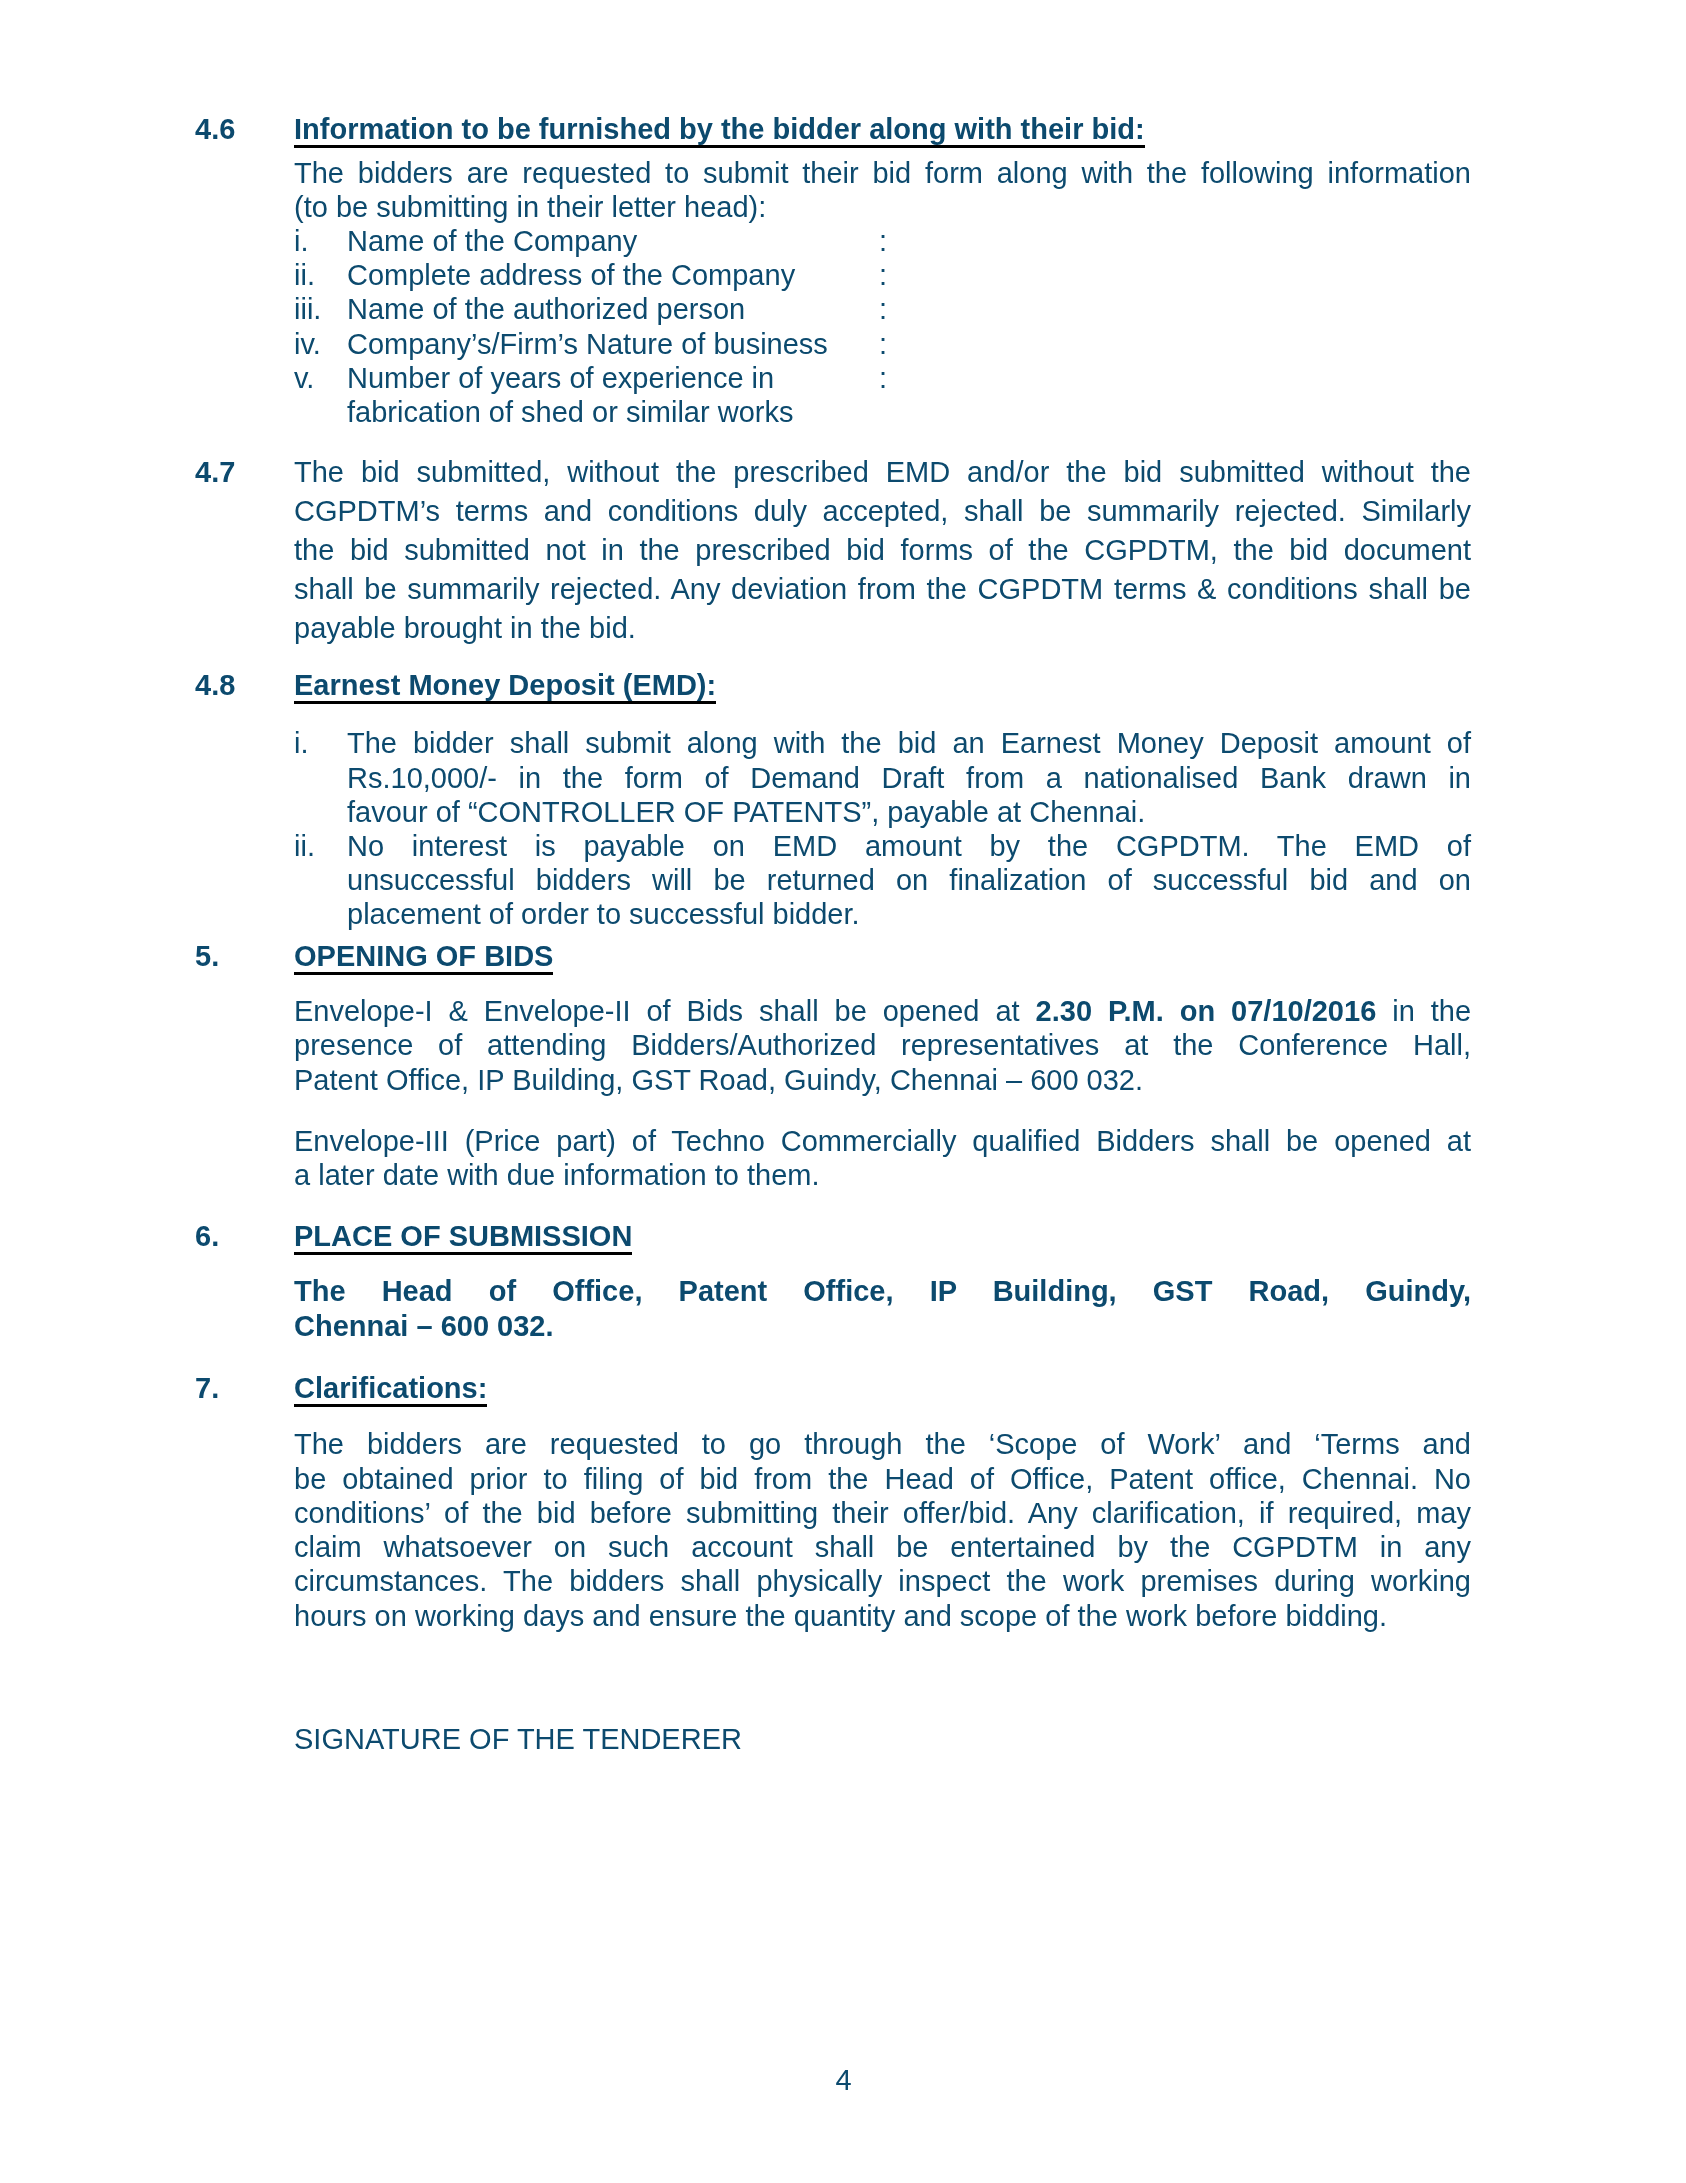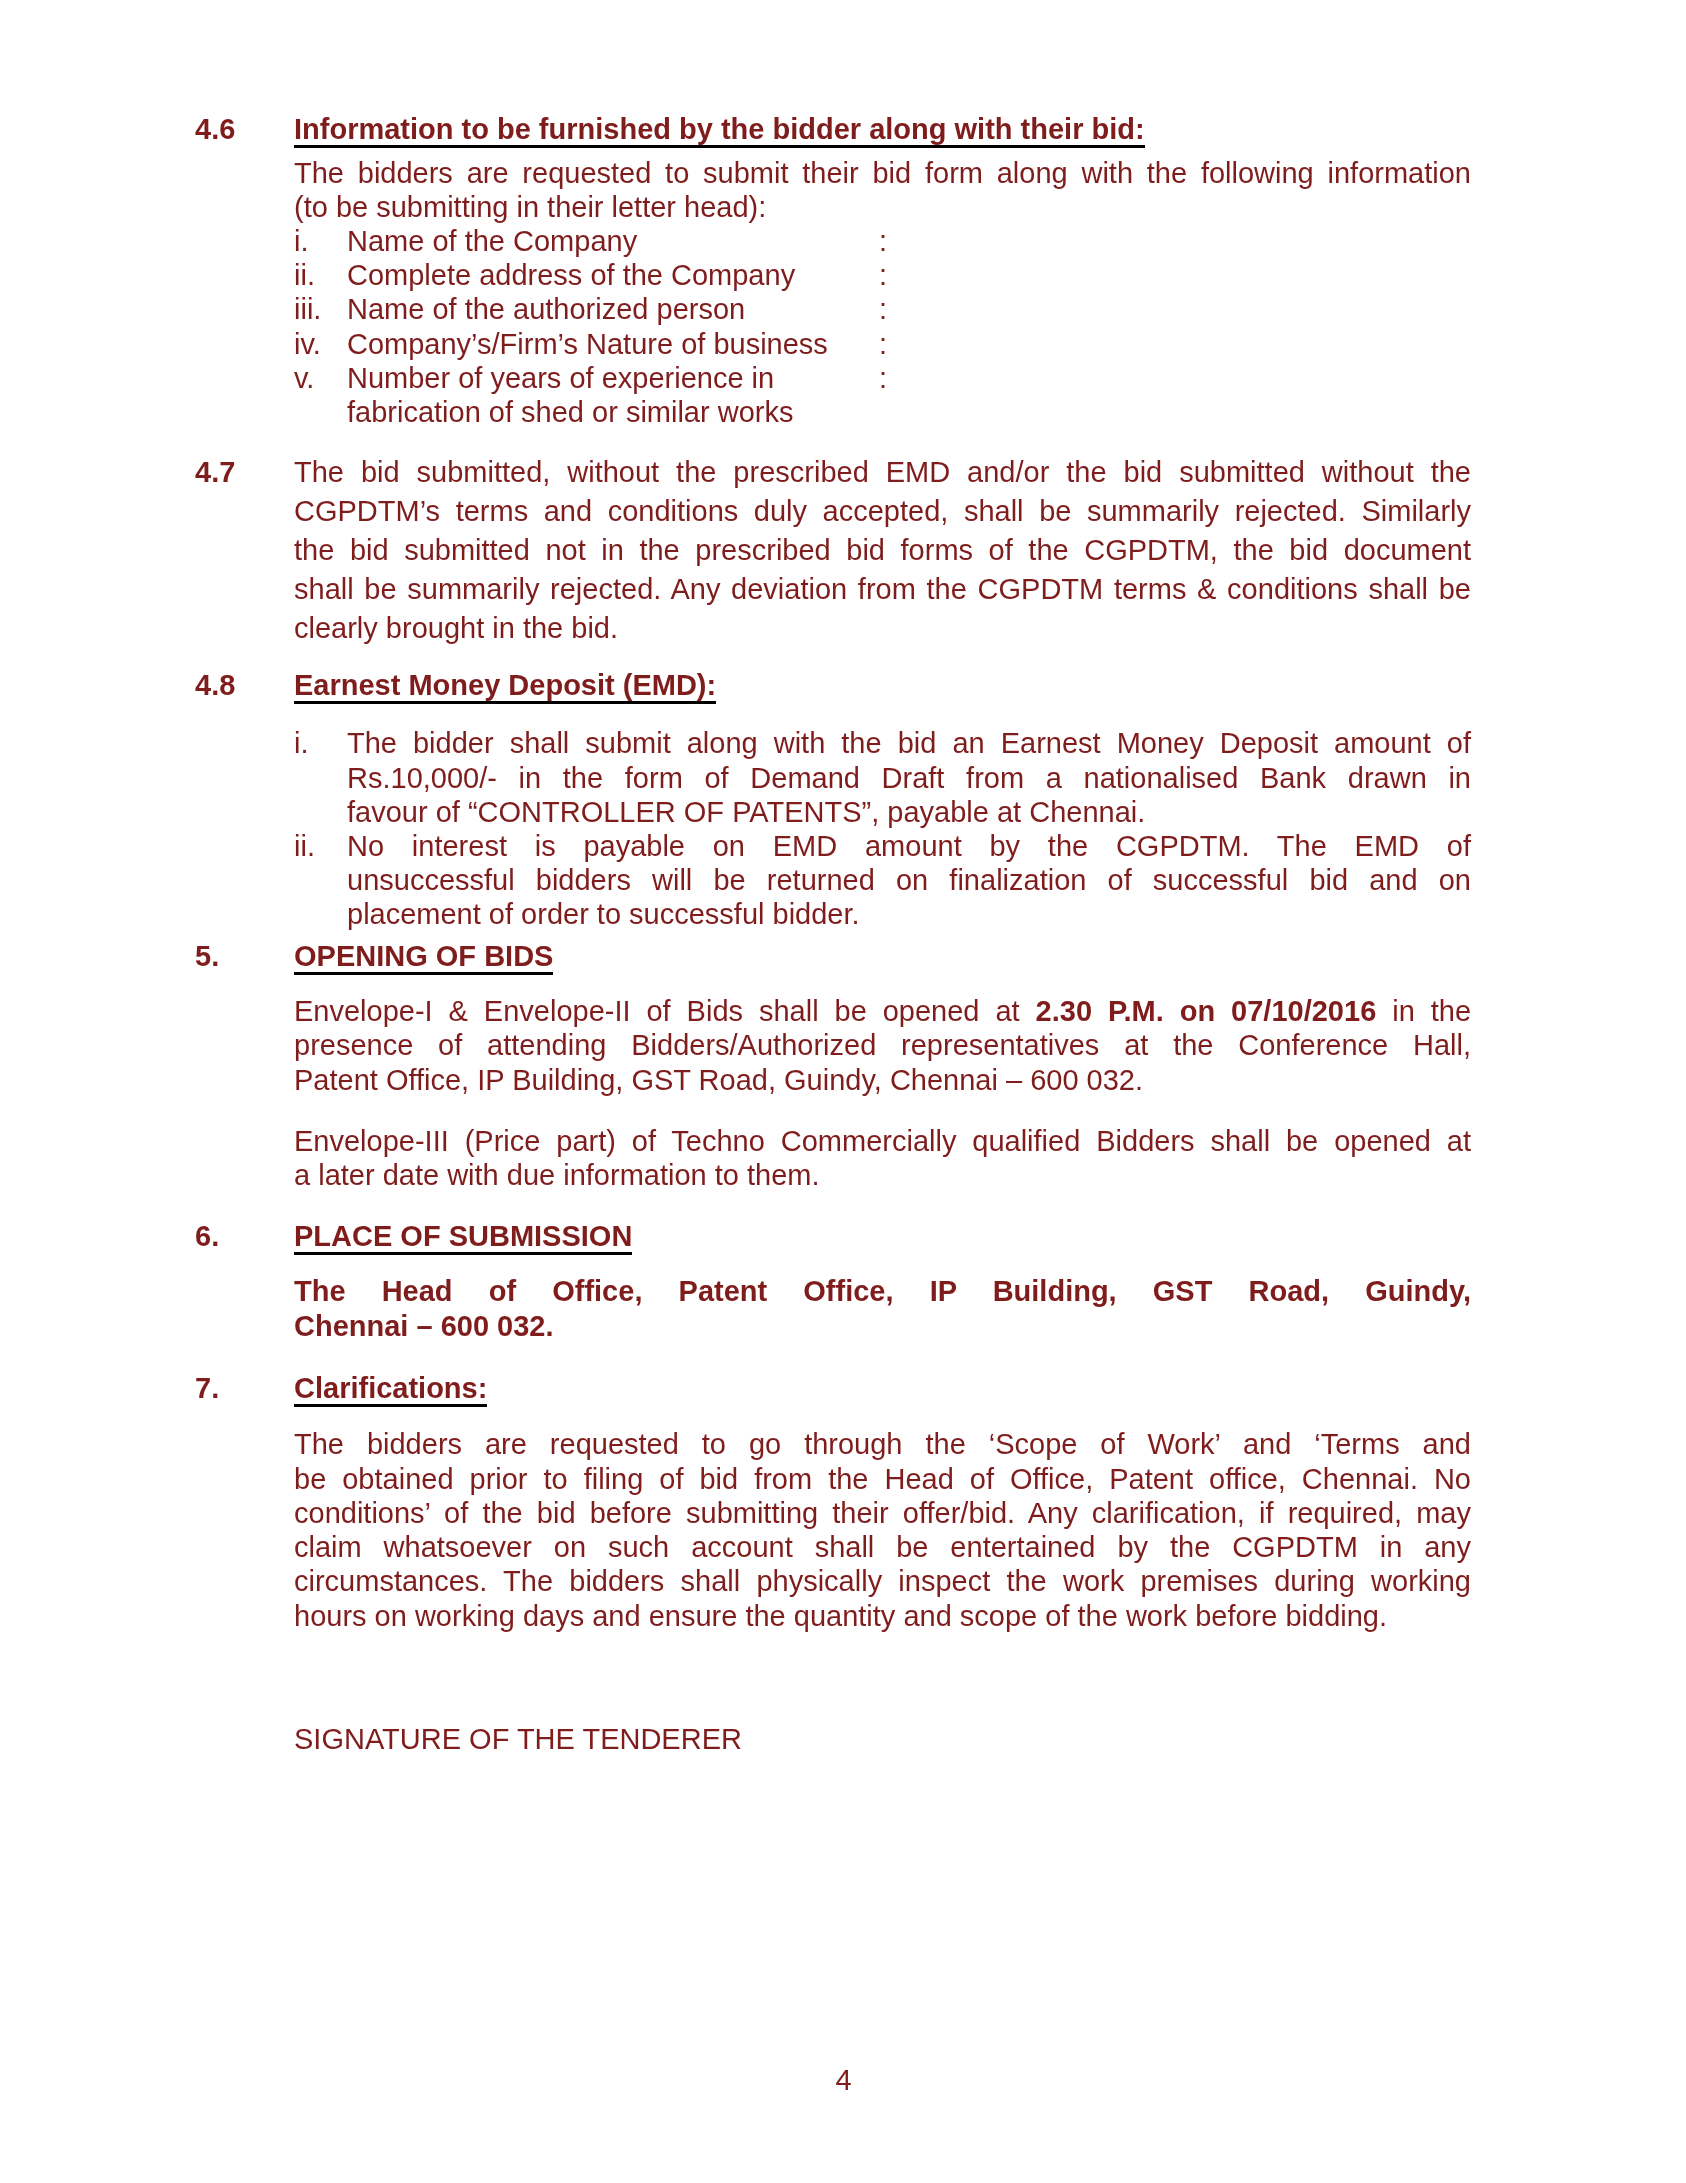--- a/index.html
+++ b/index.html
@@ -2,21 +2,21 @@
 <html style="font-size:10.6px"><head>
 <meta charset="utf-8">
 <style>
   * { box-sizing: border-box; }
   html, body { margin: 0; padding: 0; background: #ffffff; }
   .page {
     position: relative;
     width: 1687px;
     height: 2183px;
     background: #ffffff;
-    color: #7f1d1d;
+    color: #0c4a6e;
     font-family: "Liberation Sans", "DejaVu Sans", sans-serif;
     font-size: 29px;
     line-height: 1.18;
     padding: 112px 215px 0 195px;
   }
   .row { display: flex; align-items: flex-start; }
   .num { flex: 0 0 99px; font-weight: 700; }
   .content { flex: 0 0 1177px; max-width: 1177px; }
   .heading { margin: 0; font-size: 29px; font-weight: 700; }
   .hu { border-bottom: 3.3px solid #000; }
@@ -86,21 +86,21 @@
     </div>
   </div>
 
   <div class="row mt55">
     <div class="num wide">4.7</div>
     <div class="content wide">
       <div class="jline">The bid submitted, without the prescribed EMD and/or the bid submitted without the</div>
       <div class="jline">CGPDTM’s terms and conditions duly accepted, shall be summarily rejected. Similarly</div>
       <div class="jline">the bid submitted not in the prescribed bid forms of the CGPDTM, the bid document</div>
       <div class="jline">shall be summarily rejected. Any deviation from the CGPDTM terms &amp; conditions shall be</div>
-      <div class="jlast">clearly brought in the bid.</div>
+      <div class="jlast">payable brought in the bid.</div>
     </div>
   </div>
 
   <div class="row mt70">
     <div class="num">4.8</div>
     <div class="content">
       <h2 class="heading"><span class="hu">Earnest Money Deposit (EMD):</span></h2>
       <div class="liitem mt37">
         <span class="linum">i.</span>
         <div class="litext">

